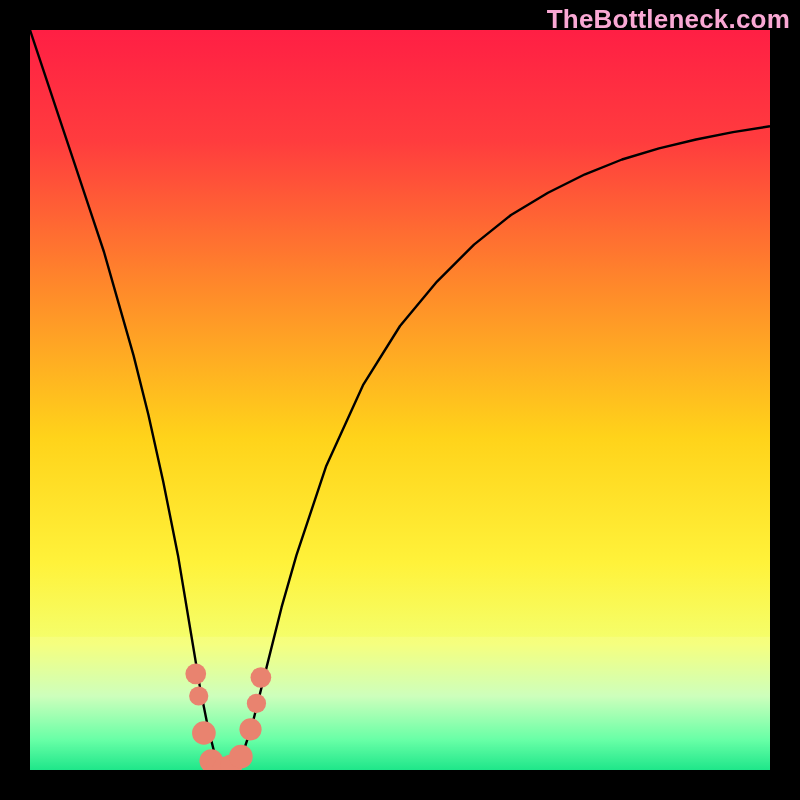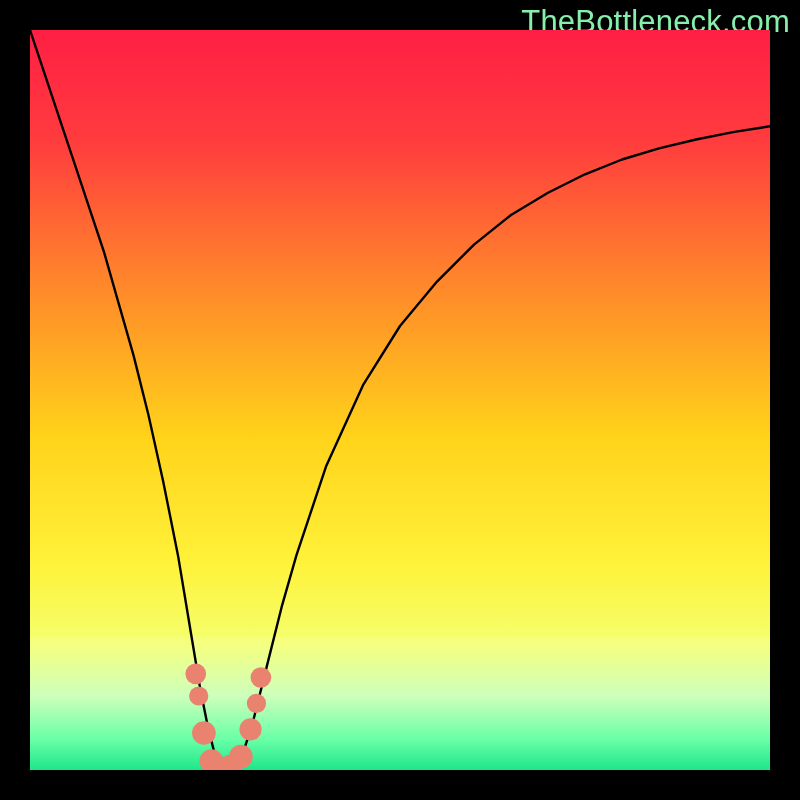--- a/index.html
+++ b/index.html
@@ -23,23 +23,23 @@
     position: absolute;
     left: 30px;
     top: 30px;
     width: 740px;
     height: 740px;
   }
   .watermark {
     position: absolute;
     top: 4px;
     right: 10px;
-    font-size: 31px;
-    font-weight: 400;
-    color: #86efac;
+    font-size: 26px;
+    font-weight: 700;
+    color: #f9a8d4;
     letter-spacing: 0.2px;
   }
   svg { display: block; }
 </style>
 </head>
 <body>
 
 <div class="frame">
   <div class="watermark">TheBottleneck.com</div>
 

